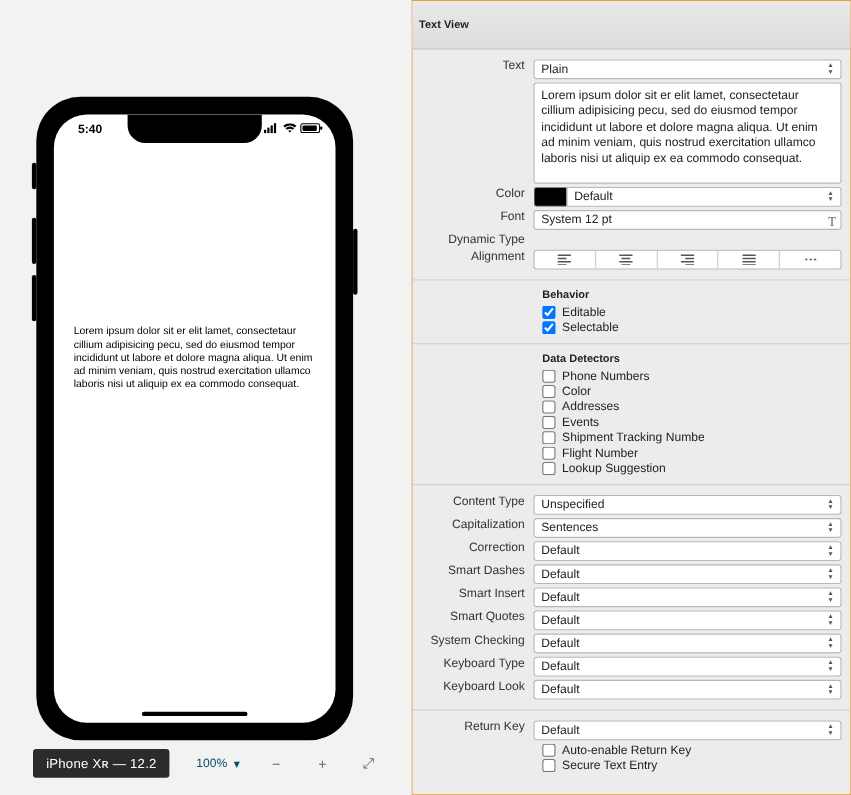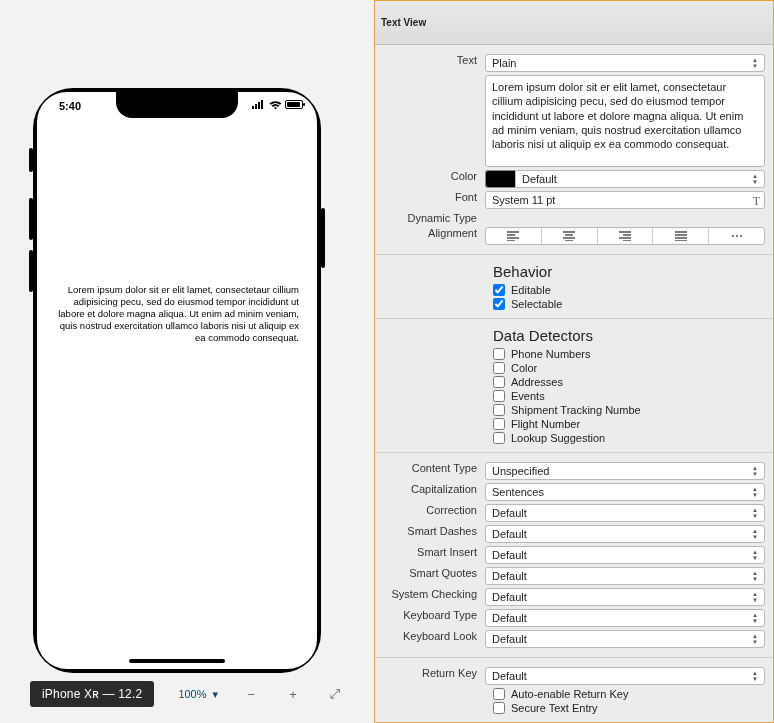--- a/index.html
+++ b/index.html
@@ -1,20 +1,20 @@
 <!DOCTYPE html>
 <html><head>
 <meta charset="utf-8">
 <style>
 * { box-sizing: border-box; margin: 0; padding: 0; font-family: -apple-system, "Helvetica Neue", Arial, sans-serif; }
 body { width: 774px; height: 723px; background: #f6f6f6; display: flex; overflow: hidden; }
 
 
 .canvas { flex: 0 0 374px; position: relative; background: #f2f2f2; }
-.phone { position: absolute; left: 33px; top: 88px; width: 288px; height: 585px; background: #000; border-radius: 40px; padding: 4px; text-align: right; }
+.phone { position: absolute; left: 33px; top: 88px; width: 288px; height: 585px; background: #000; border-radius: 40px; padding: 16px; }
 .phone .screen { width: 100%; height: 100%; background: #fff; border-radius: 30px; position: relative; overflow: hidden; }
 .notch { position: absolute; left: 50%; transform: translateX(-50%); top: 0; width: 122px; height: 26px; background: #000; border-bottom-left-radius: 16px; border-bottom-right-radius: 16px; }
 .statusbar { position: absolute; top: 8px; left: 0; right: 0; height: 20px; font-size: 11px; font-weight: 600; }
 .statusbar .time { position: absolute; left: 22px; }
 .statusbar .right { position: absolute; right: 14px; display: flex; gap: 3px; align-items: center; }
 .sb-icon { display:inline-block; height:9px; }
 .bars { width:14px; display:flex; align-items:flex-end; gap:1px; }
 .bars span { width:2px; background:#000; display:inline-block; }
 .wifi { width:13px; height:9px; }
 .batt { width:18px; height:9px; border:1px solid #000; border-radius:2px; position:relative; }
@@ -34,21 +34,21 @@
 .ibtn { width:18px; height:18px; display:inline-flex; align-items:center; justify-content:center; color:#666; font-size:13px; }
 
 
 .panel { flex: 1; border-left: 1px solid #bdbdbd; background: #ececec; display:flex; flex-direction:column; font-size:11px; color:#222; border:1px solid #e3a23d; border-left-width:1px; }
 .panel-header { background: linear-gradient(#e9e9e9,#dcdcdc); border-bottom:1px solid #bfbfbf; padding:16px 6px; font-weight:bold; font-size:10px; }
 .section { padding: 6px 8px 6px 0; }
 .hr { border-top:1px solid #cfcfcf; margin:0; }
 .row { display:flex; align-items:flex-start; margin:3px 0; }
 .row .lbl { width: 110px; text-align:right; padding-right:8px; color:#333; font-size:11px; }
 .row .ctrl { flex:1; }
-.subhead { font-weight:normal; font-size:15px; margin:2px 0 4px 118px; }
+.subhead { font-weight:bold; font-size:10px; margin:2px 0 4px 118px; }
 
 .select { position:relative; background:#fff; border:1px solid #b8b8b8; border-radius:3px; height:18px; line-height:16px; padding:0 18px 0 6px; font-size:11px; display:flex; align-items:center; }
 .select .carets { position:absolute; right:2px; top:0; bottom:0; width:14px; display:flex; flex-direction:column; align-items:center; justify-content:center; font-size:6px; line-height:6px; color:#555; }
 .textarea { background:#fff; border:1px solid #b8b8b8; border-radius:3px; padding:4px 6px; font-size:11px; line-height:1.3; height:92px; overflow:hidden; }
 .colorctl { display:flex; gap:0; }
 .swatch { width:30px; height:18px; background:#000; border:1px solid #888; border-right:0; border-top-left-radius:3px; border-bottom-left-radius:3px; }
 .font-row .select { position:relative; }
 .font-row .ticon { position:absolute; right:4px; top:1px; font-family: Georgia, serif; font-size:12px; color:#666; }
 
 .check { display:flex; align-items:center; gap:6px; margin:2px 0 2px 118px; font-size:11px; }
@@ -131,21 +131,21 @@
         <div class="select" style="flex:1;border-top-left-radius:0;border-bottom-left-radius:0">
           <span>Default</span>
           <span class="carets">▲<br>▼</span>
         </div>
       </div>
     </div>
     <div class="row font-row">
       <div class="lbl">Font</div>
       <div class="ctrl">
         <div class="select">
-          <span>System 11 pt</span>
+          <span>System 12 pt</span>
           <span class="ticon">T</span>
         </div>
       </div>
     </div>
     <div class="row">
       <div class="lbl">Dynamic Type</div>
     </div>
     <div class="row">
       <div class="lbl">Alignment</div>
       <div class="ctrl">

